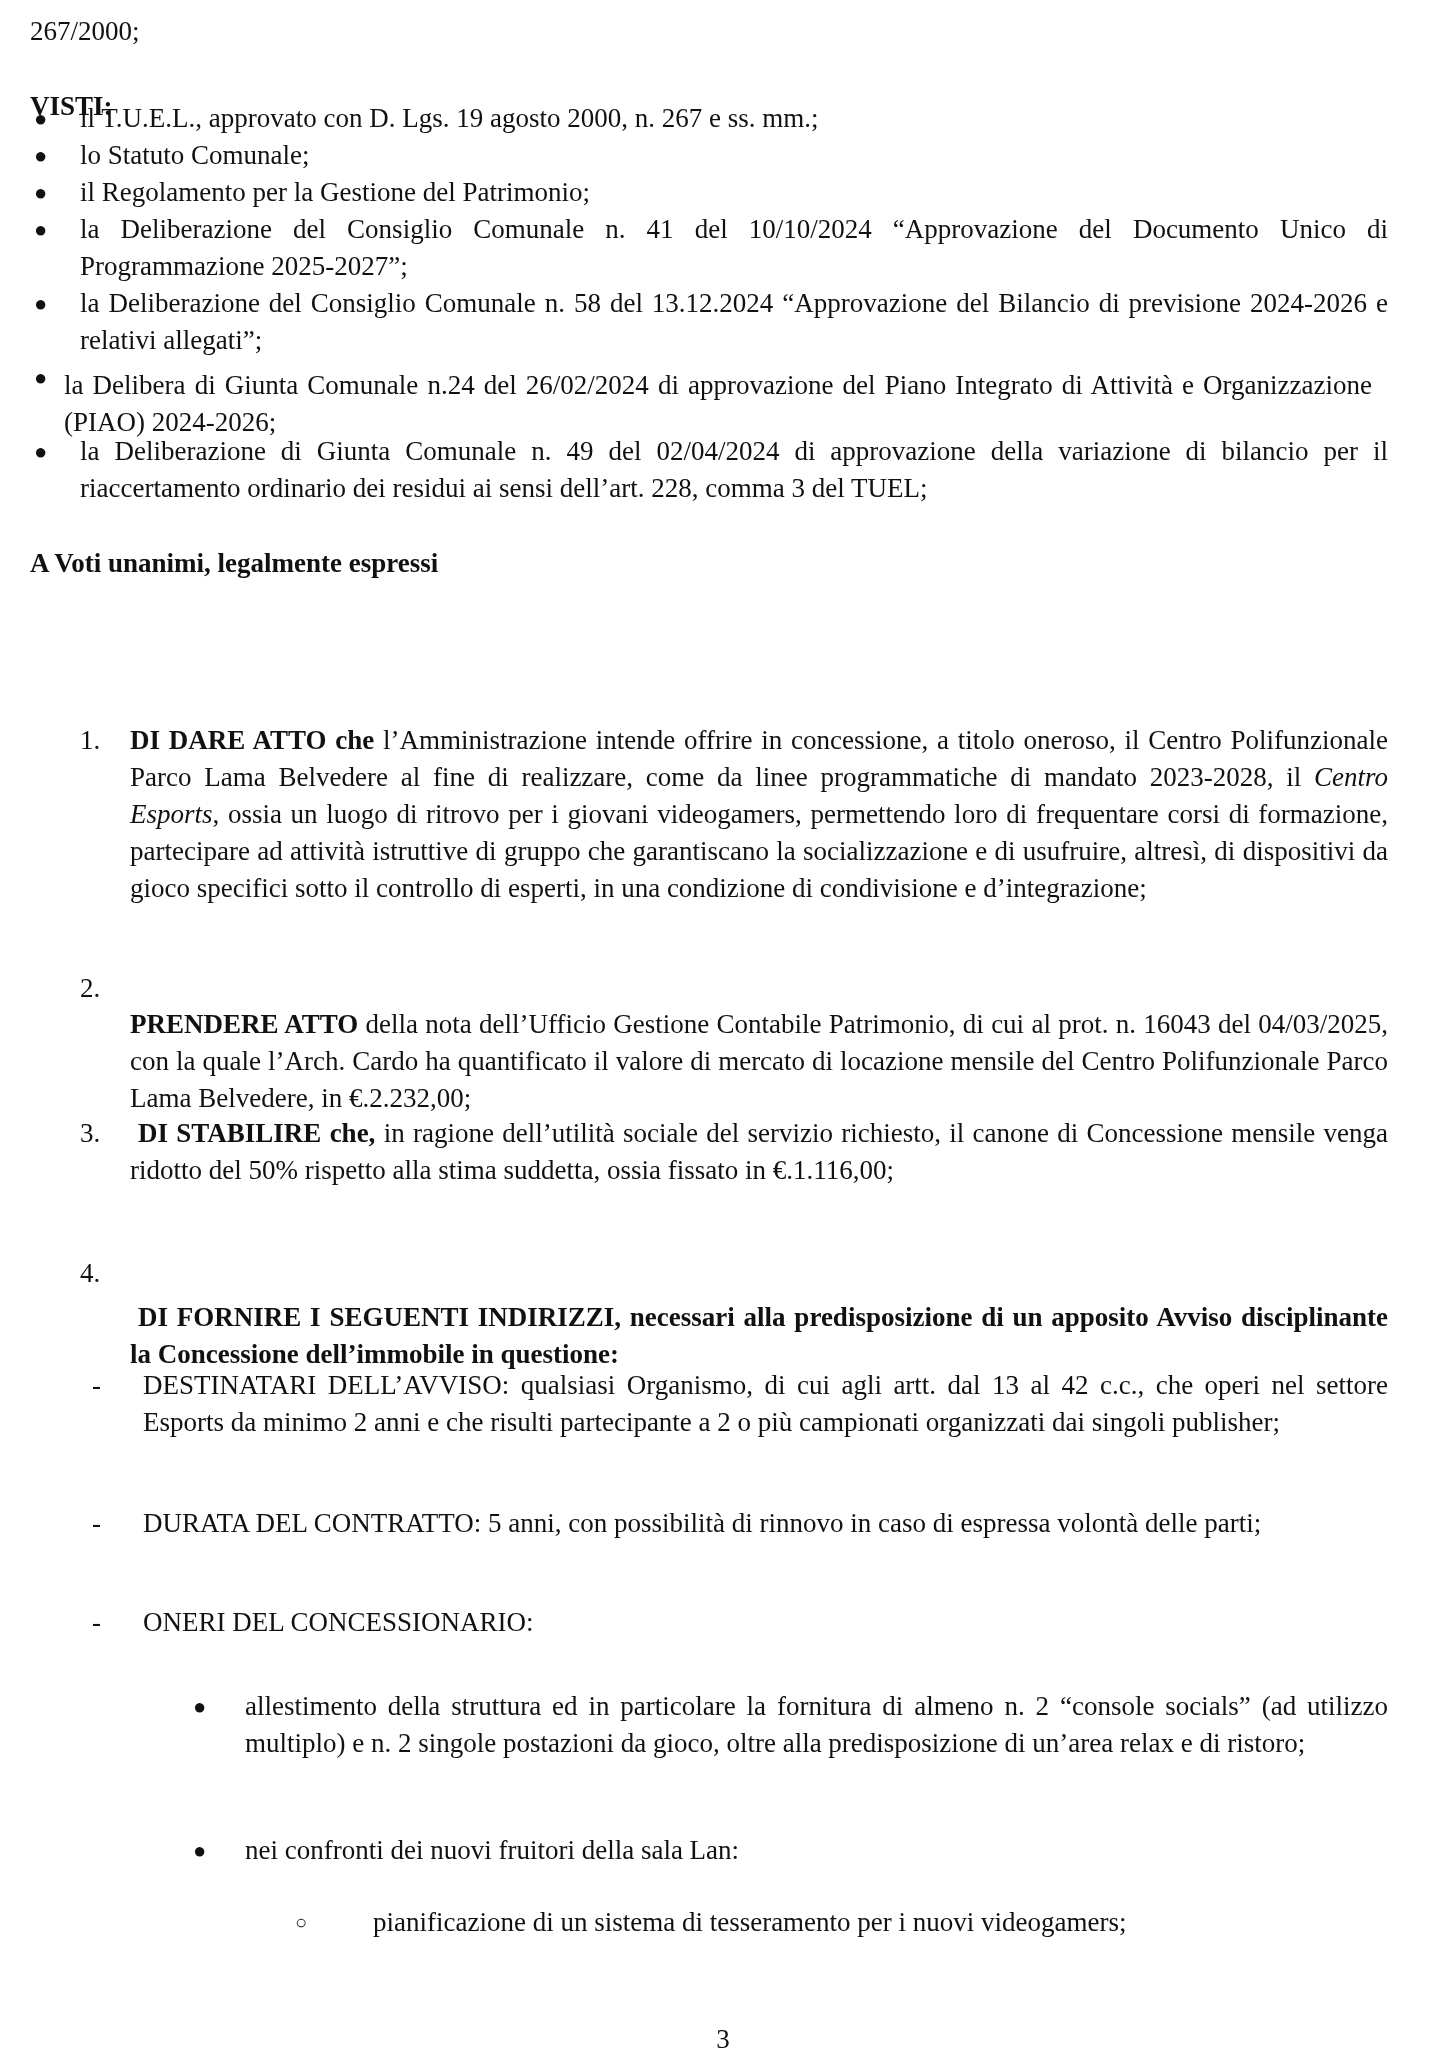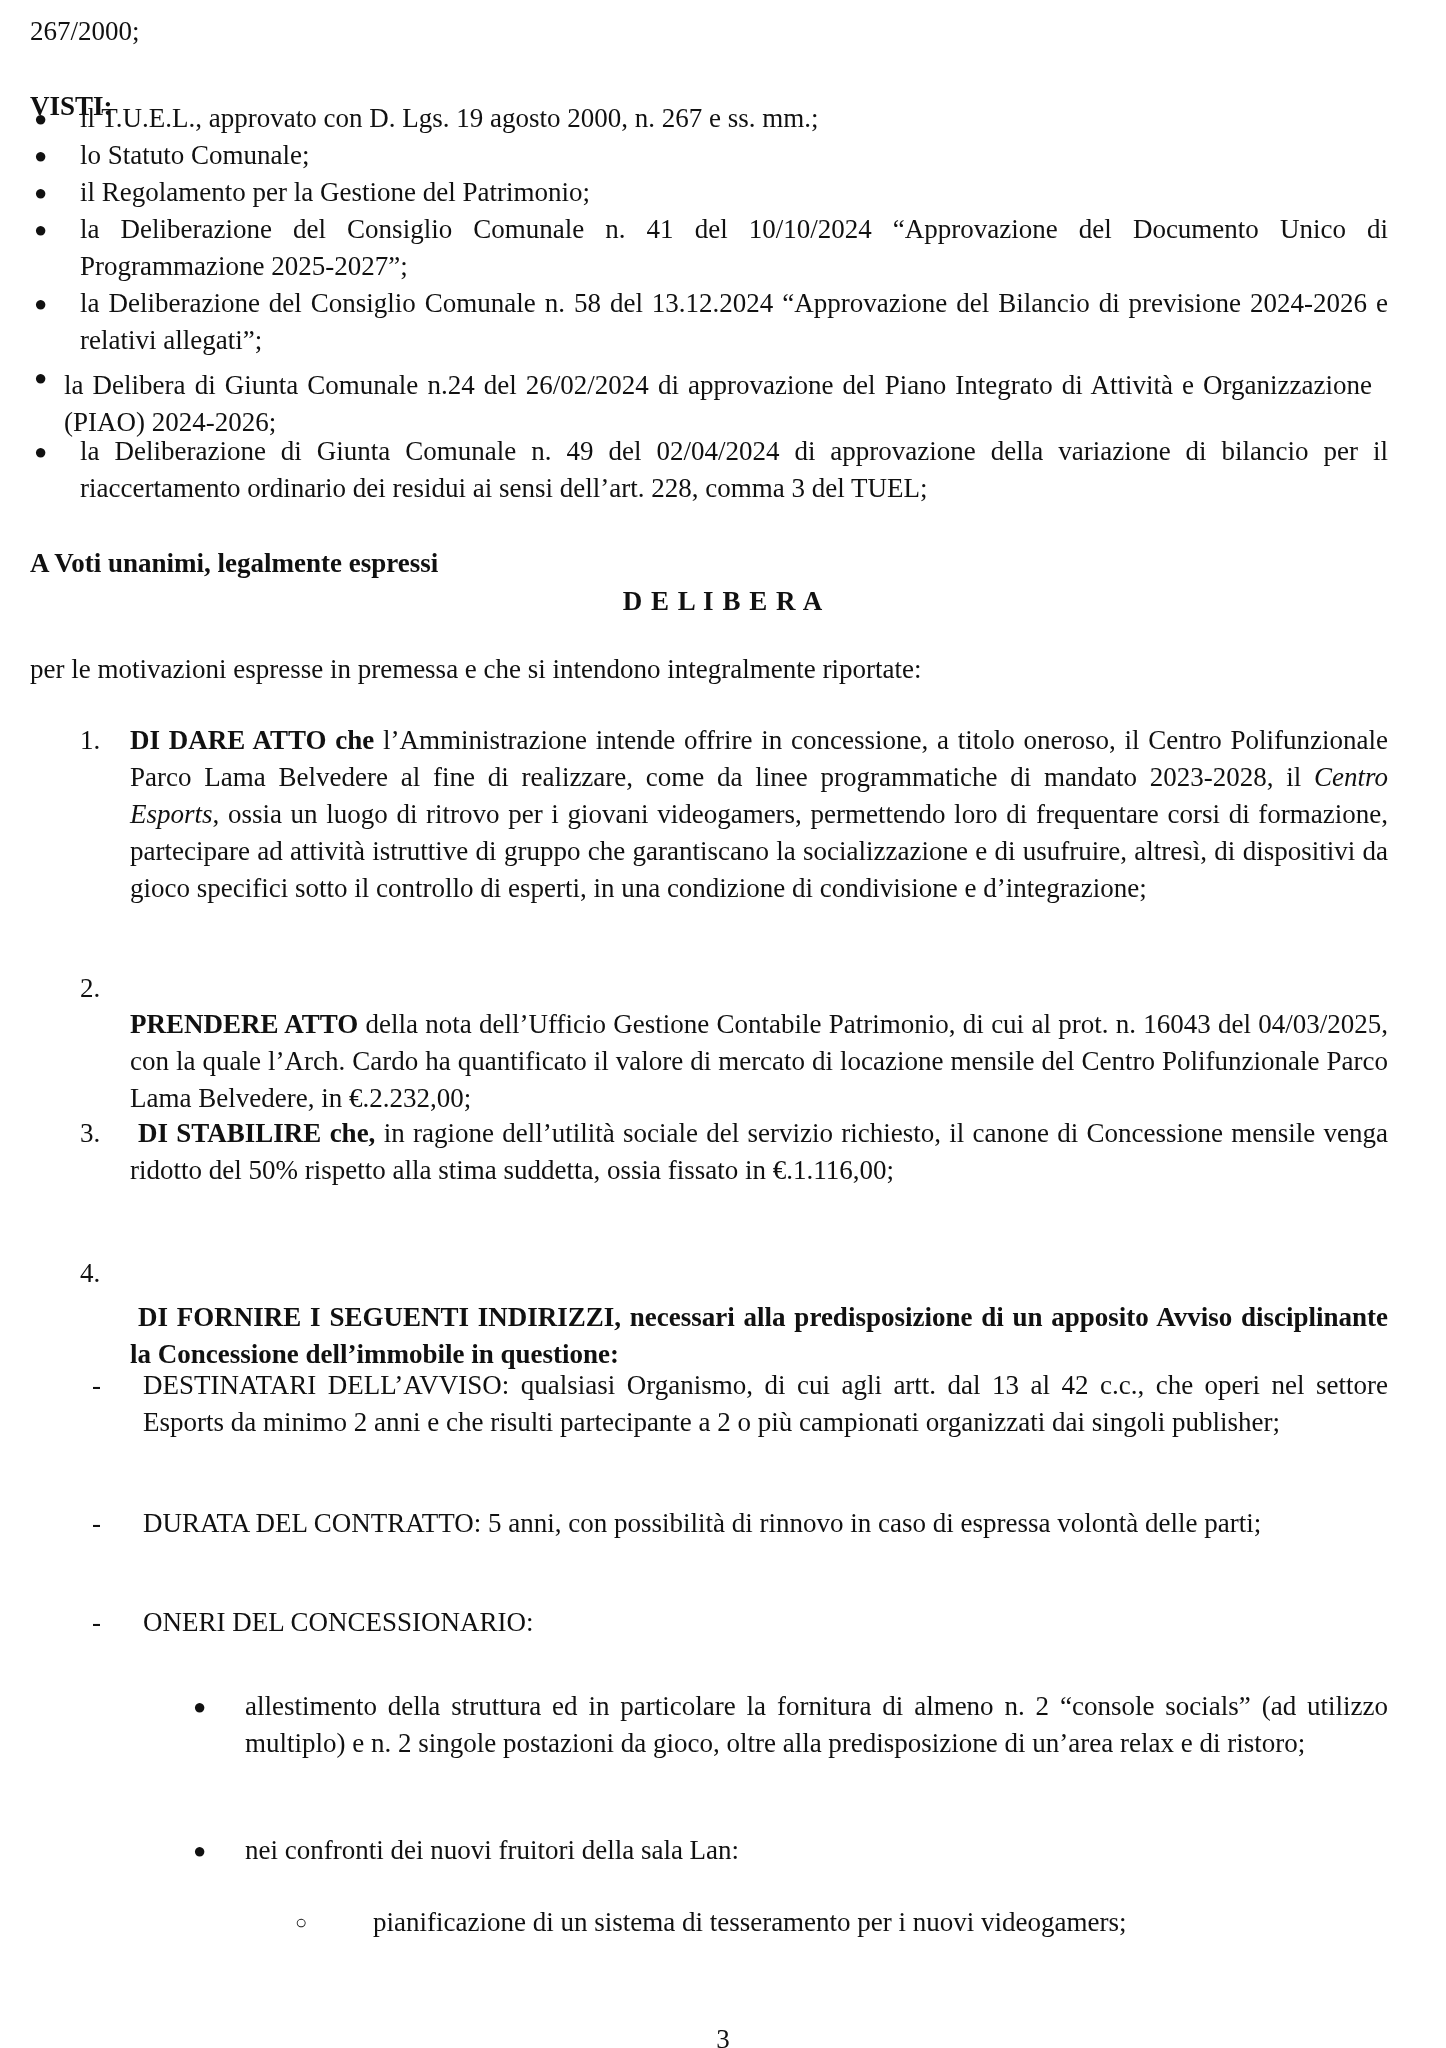--- a/index.html
+++ b/index.html
@@ -42,23 +42,21 @@
 
     <span class="bullet" style="left:34px; top:359px;">●</span>
     <div class="just" style="left:64px; top:359px; width:1308px;margin-top:8px;">la Delibera di Giunta Comunale n.24 del 26/02/2024 di approvazione del Piano Integrato di Attività e Organizzazione (PIAO) 2024-2026;</div>
 
     <span class="bullet" style="left:34px; top:433px;">●</span>
     <div class="just" style="left:80px; top:433px; width:1308px;">la Deliberazione di Giunta Comunale n. 49 del 02/04/2024 di approvazione della variazione di bilancio per il riaccertamento ordinario dei residui ai sensi dell’art. 228, comma 3 del TUEL;</div>
   </div>
 
   <div class="line b" style="left:30px; top:550px;">A Voti unanimi, legalmente espressi</div>
 
-  <div class="center b" style="top:586px; letter-spacing:1px;">D E L I B E R A</div>
 
-  <div class="line" style="left:30px; top:656px;">per le motivazioni espresse in premessa e che si intendono integralmente riportate:</div>
 
   <div>
     <span class="num" style="left:80px; top:722px;">1.</span>
     <div class="just" style="left:130px; top:722px; width:1258px;"><span class="b">DI DARE ATTO che</span><span> l’Amministrazione intende offrire in concessione, a titolo oneroso, il Centro Polifunzionale Parco Lama Belvedere al fine di realizzare, come da linee programmatiche di mandato 2023-2028, il </span><span class="i">Centro Esports</span><span>, ossia un luogo di ritrovo per i giovani videogamers, permettendo loro di frequentare corsi di formazione, partecipare ad attività istruttive di gruppo che garantiscano la socializzazione e di usufruire, altresì, di dispositivi da gioco specifici sotto il controllo di esperti, in una condizione di condivisione e d’integrazione;</span></div>
   </div>
 
   <div>
     <span class="num" style="left:80px; top:970px;">2.</span>
     <div class="just" style="left:130px; top:970px; width:1258px;margin-top:36px;"><span class="b">PRENDERE ATTO</span><span> della nota dell’Ufficio Gestione Contabile Patrimonio, di cui al prot. n. 16043 del 04/03/2025, con la quale l’Arch. Cardo ha quantificato il valore di mercato di locazione mensile del Centro Polifunzionale Parco Lama Belvedere, in €.2.232,00;</span></div>
   </div>

